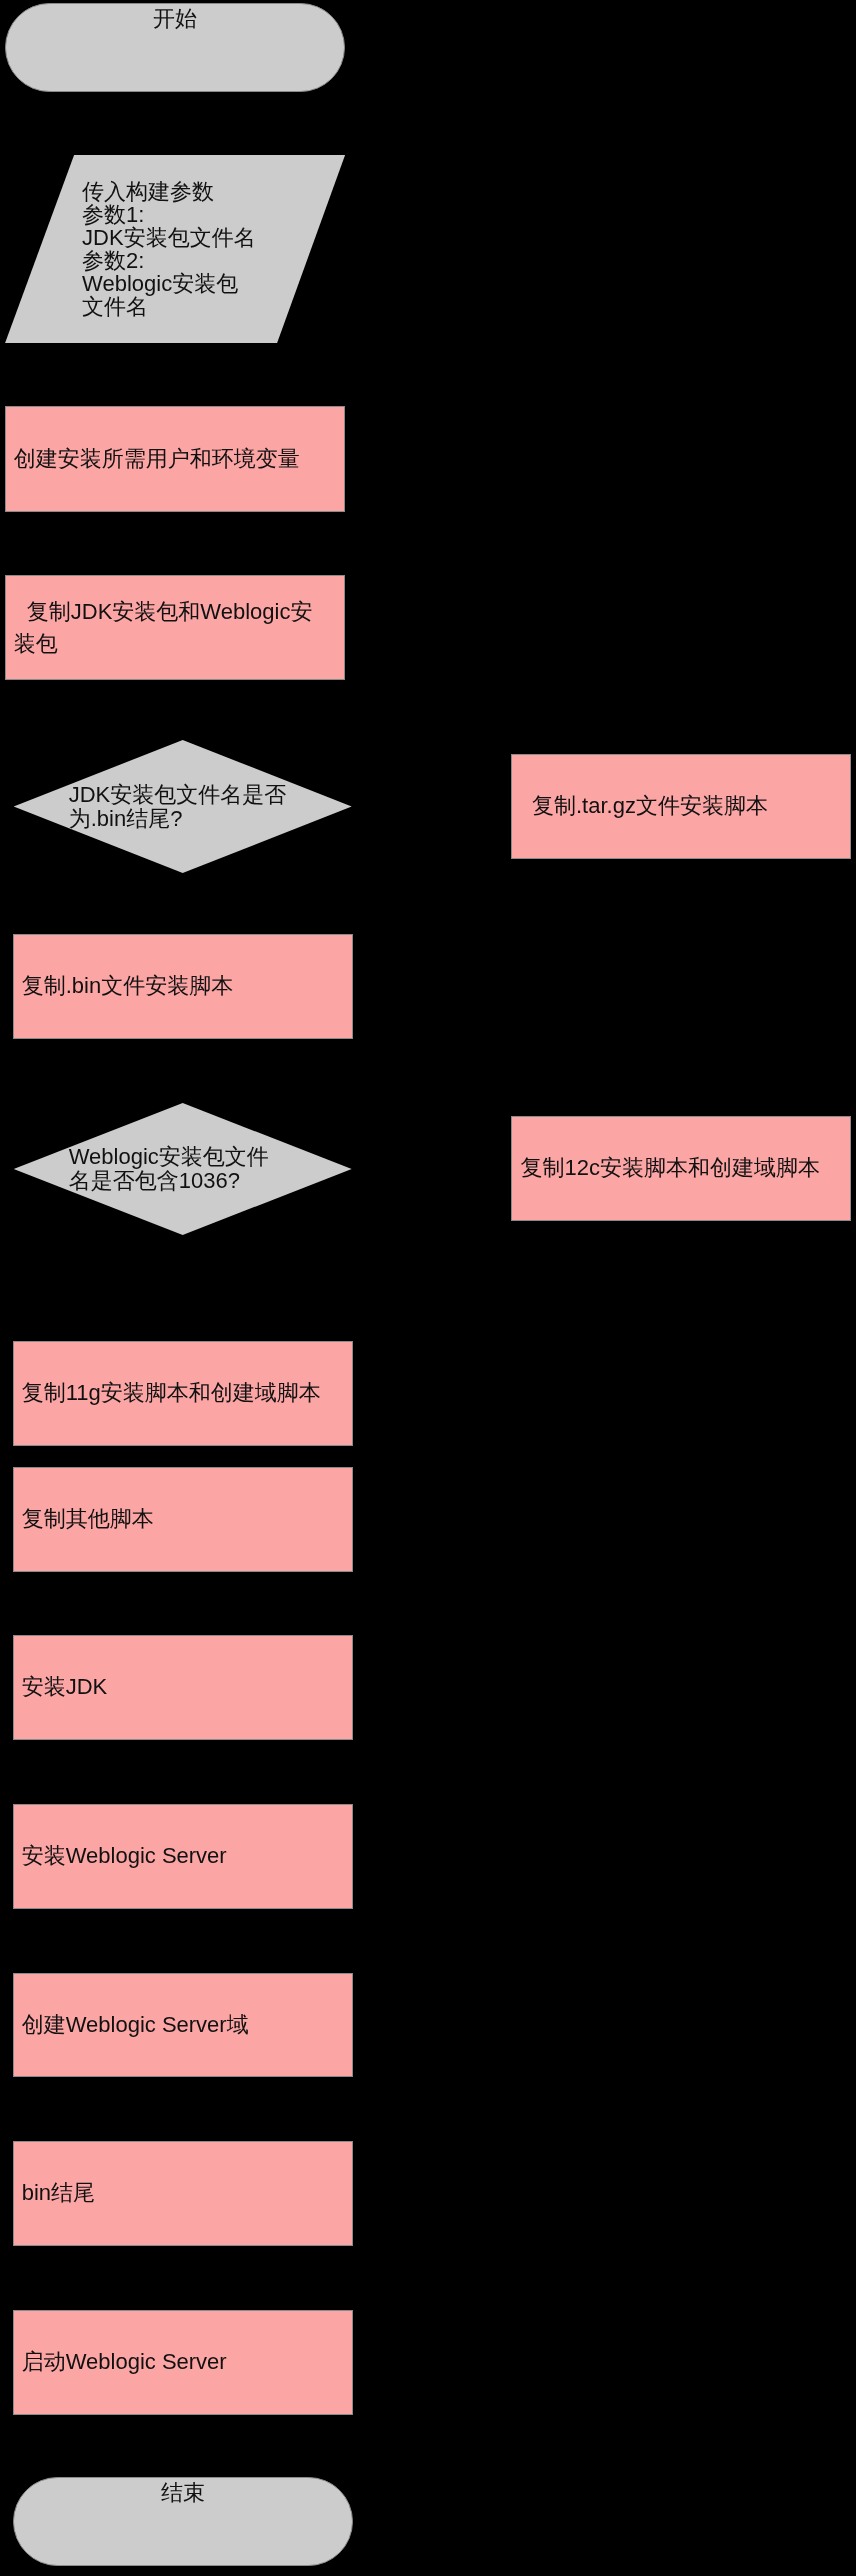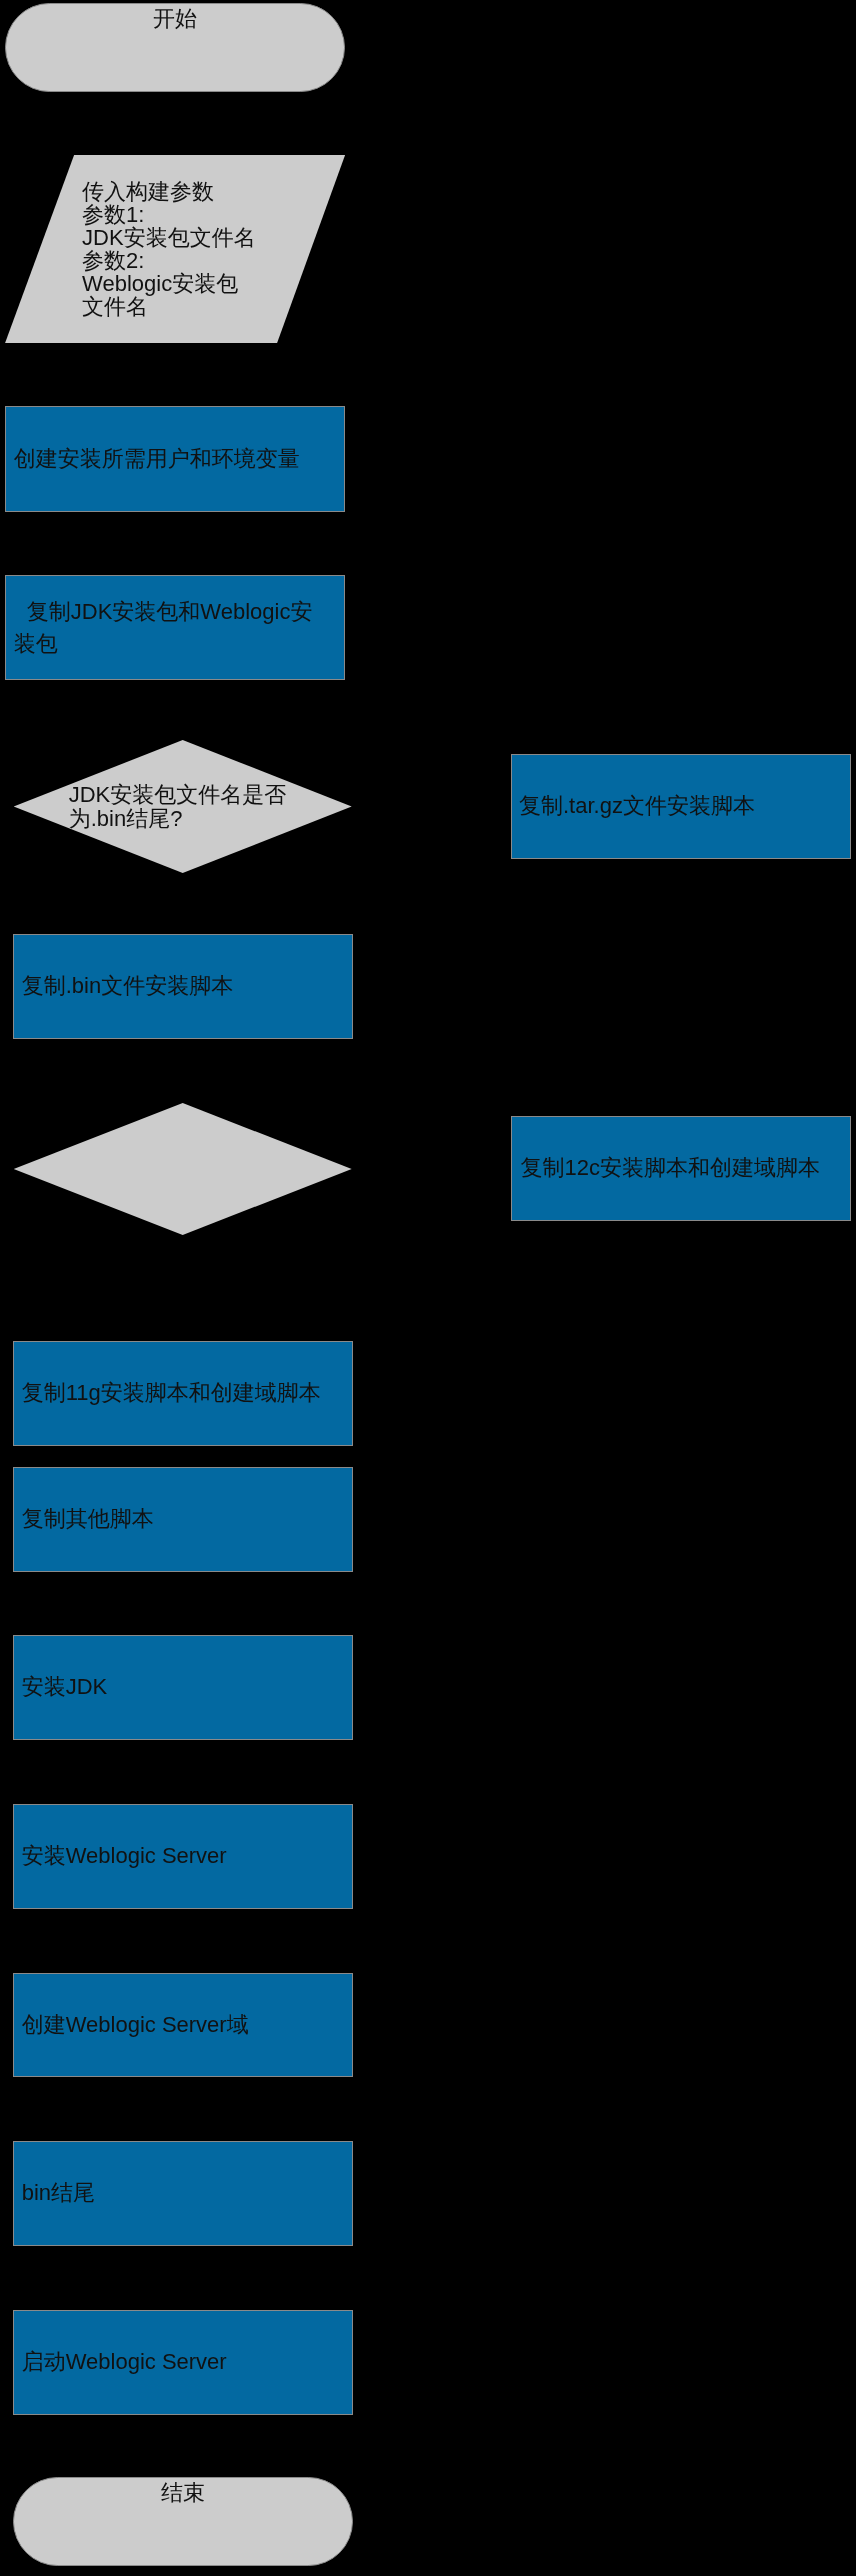--- a/index.html
+++ b/index.html
@@ -19,21 +19,21 @@
     position: absolute;
     left: 0; top: 0;
     width: 857px; height: 2576px;
   }
   .node {
     position: absolute;
     box-sizing: border-box;
     font-size: 22px;
   }
   .rect {
-    background: #0369a1;
+    background: #fca5a5;
     border: 0.9px solid #8a8a8a;
     display: flex;
     align-items: center;
     padding-left: 7.7px;
     line-height: 1.4;
   }
   .rect .text { white-space: nowrap; }
   .terminator {
     background: #cccccc;
     border: 0.9px solid #8a8a8a;
@@ -118,30 +118,34 @@
 </div>
 
 <div class="node diamond" style="left:13.7px; top:740px; width:338px; height:133px;">
   <div class="shape-bg"></div>
   <div class="shape-text">
     <span class="line">JDK安装包文件名是否</span>
     <span class="line">为.bin结尾?</span>
   </div>
 </div>
 
-<div class="node rect" style="left:511px; top:754px; width:340px; height:105px; padding-left:7px;">
+<div class="node rect" style="left:511px; top:754px; width:340px; height:105px; padding-left:20px;">
   <span class="text">复制.tar.gz文件安装脚本</span>
 </div>
 
 <div class="node rect" style="left:13px; top:934px; width:340px; height:105px;">
   <span class="text">复制.bin文件安装脚本</span>
 </div>
 
 <div class="node diamond" style="left:13.7px; top:1103px; width:338px; height:132px;">
   <div class="shape-bg"></div>
+  <div class="shape-text">
+    <span class="line">Weblogic安装包文件</span>
+    <span class="line">名是否包含1036?</span>
+  </div>
 </div>
 
 <div class="node rect" style="left:511px; top:1116px; width:340px; height:105px; padding-left:8.6px;">
   <span class="text">复制12c安装脚本和创建域脚本</span>
 </div>
 
 <div class="node rect" style="left:13px; top:1299px; width:340px; height:105px;margin-top:42px;">
   <span class="text">复制11g安装脚本和创建域脚本</span>
 </div>
 

